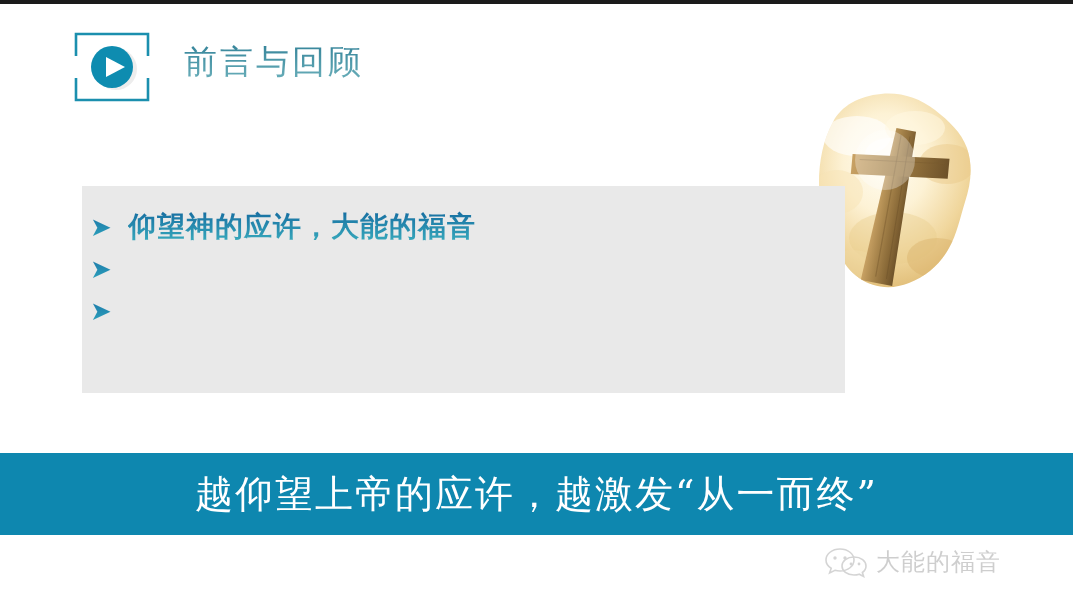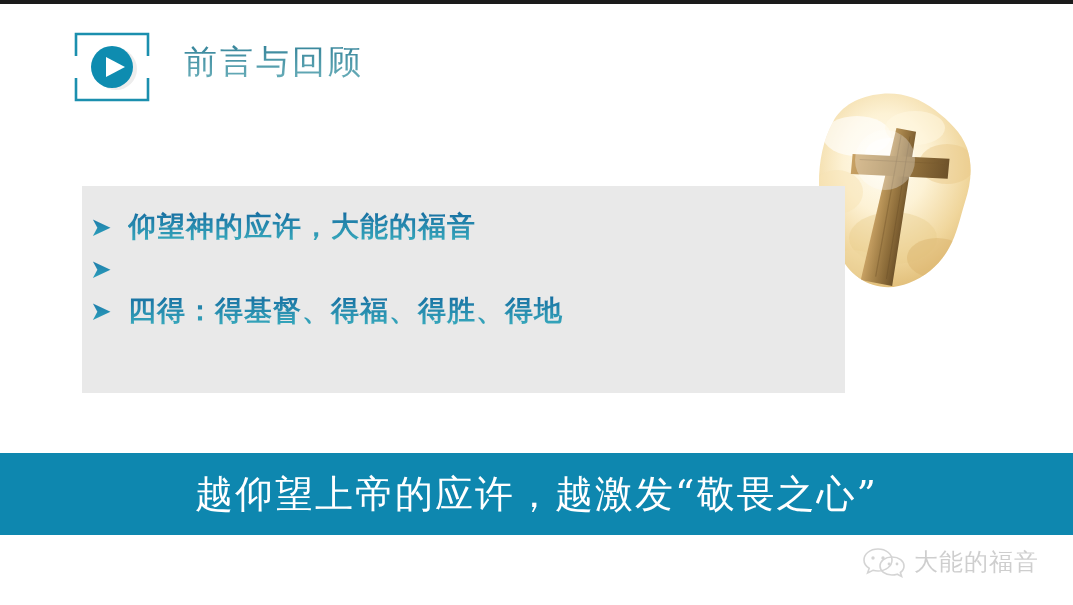--- a/index.html
+++ b/index.html
@@ -130,21 +130,21 @@
     color: #ffffff;
     font-size: 38px;
     letter-spacing: 2px;
     font-family: "DejaVu Serif", "Liberation Serif", serif;
     white-space: nowrap;
   }
 
   
   .watermark {
     position: absolute;
-    left: 862px;
+    left: 824px;
     top: 545px;
     display: flex;
     align-items: center;
     gap: 8px;
     opacity: 0.42;
   }
   .wm-icon { width: 44px; height: 34px; display:block; }
   .wm-text {
     font-size: 24px;
     color: #8d8d8d;
@@ -236,26 +236,25 @@
   <div class="bullet-list">
     <div class="bullet-row">
       <span class="bullet-mark">➤</span>
       <span class="bullet-text">仰望神的应许，大能的福音</span>
     </div>
     <div class="bullet-row">
       <span class="bullet-mark">➤</span>
     </div>
     <div class="bullet-row">
       <span class="bullet-mark">➤</span>
-      <span class="bullet-text">四得：得基督、得福、得胜、得地</span>
     </div>
   </div>
 
   <div class="banner">
-    <div class="banner-text">越仰望上帝的应许，越激发“敬畏之心”</div>
+    <div class="banner-text">越仰望上帝的应许，越激发“从一而终”</div>
   </div>
 
   <div class="watermark">
     <span>
       <svg class="wm-icon" viewBox="0 0 44 34">
         <g fill="none" stroke="#9a9a9a" stroke-width="1.6">
 
           <path d="M16,4 C8,4 2,9 2,15 C2,18.4 4,21.4 7.2,23.3
                    L5.6,28 L11,25.3 C12.6,25.8 14.3,26 16,26
                    C24,26 30,21 30,15 C30,9 24,4 16,4 Z"></path>

